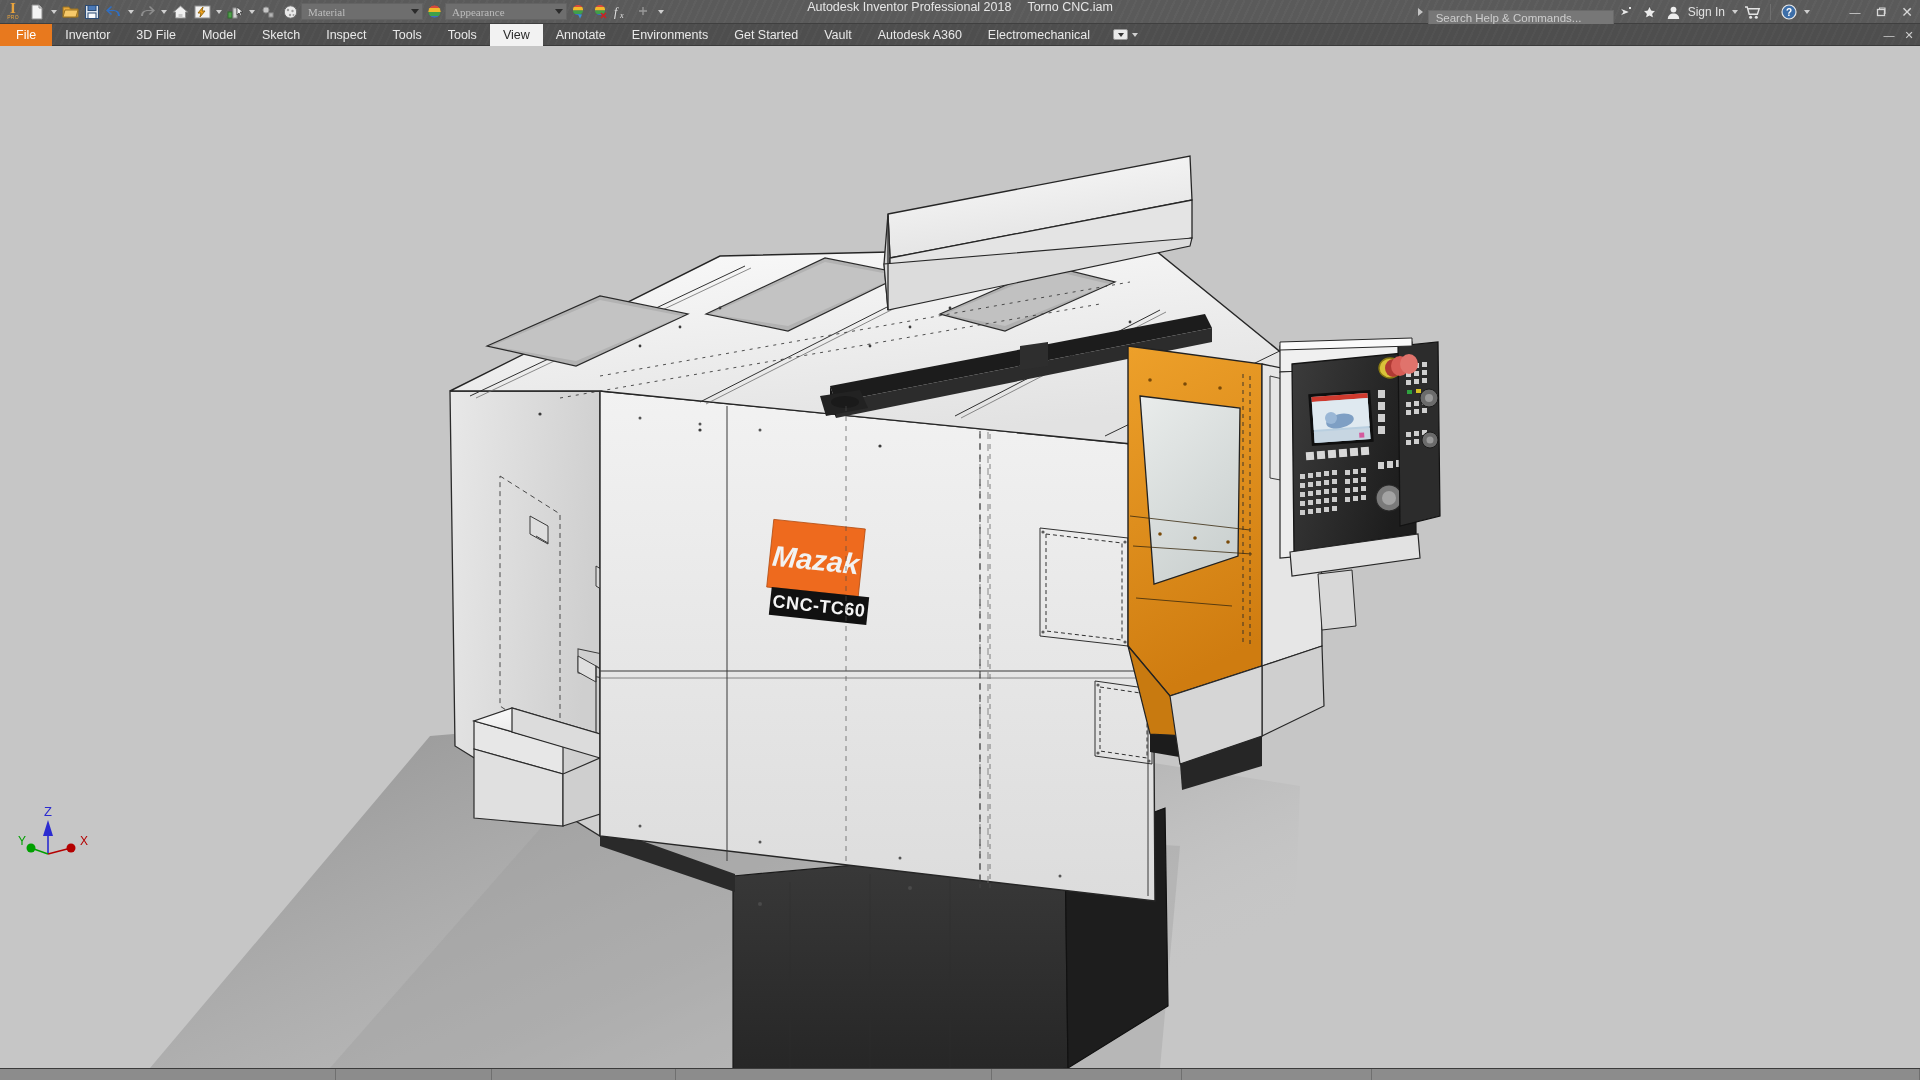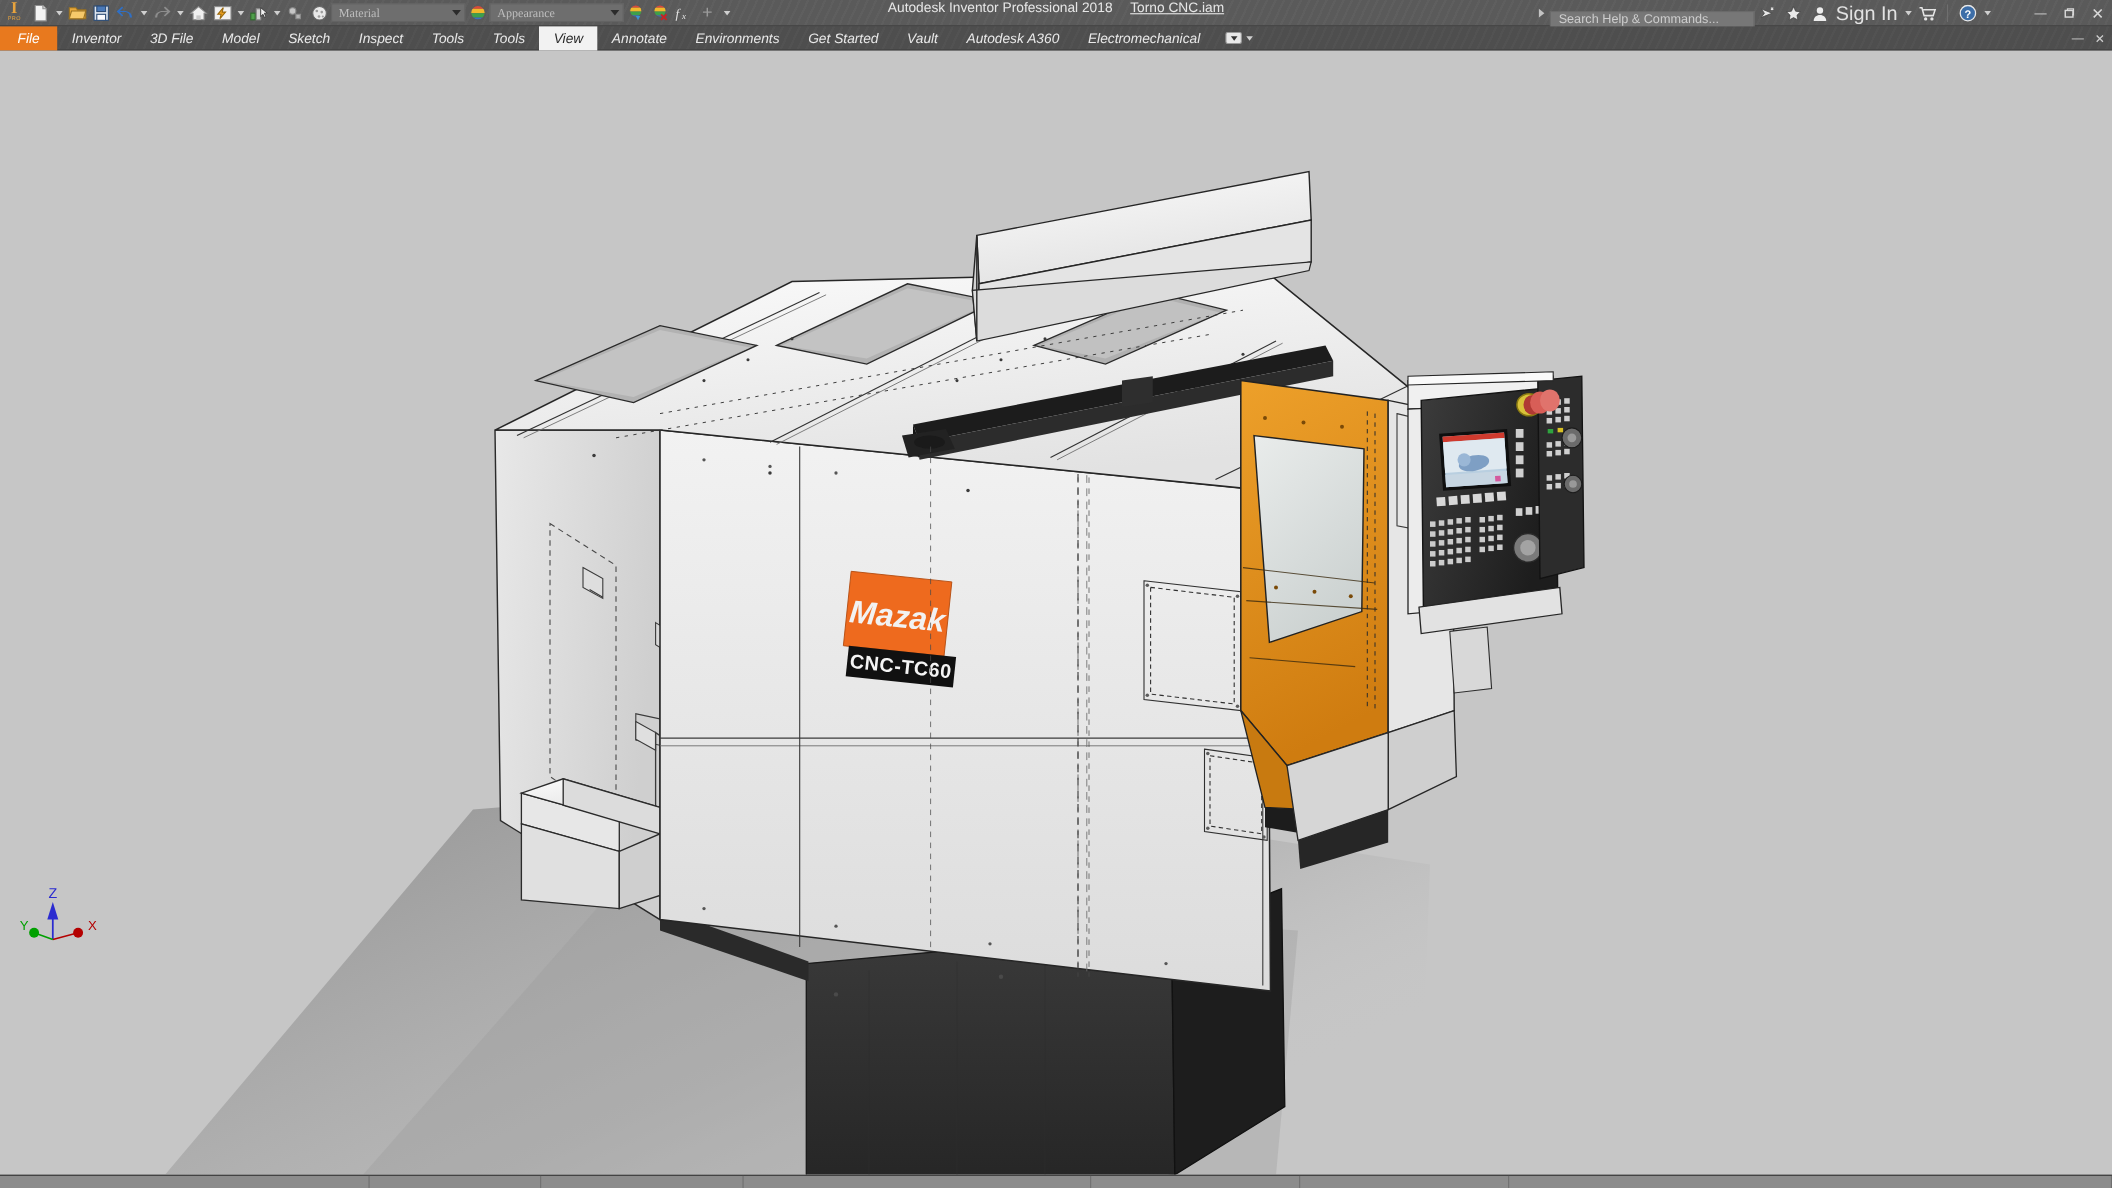--- a/index.html
+++ b/index.html
@@ -48,46 +48,45 @@
     font-family: "Liberation Serif", serif; white-space: nowrap; overflow: hidden;
   }
   .combo .cb-arrow { width:0;height:0;border-left:4px solid transparent;border-right:4px solid transparent;border-top:5px solid #2b2b2b; }
 
   .title-center {
     position: absolute; left: 0; right: 0; top: 0; height: 24px;
     display: flex; justify-content: center; gap: 16px;
     pointer-events: none;
   }
   .title-center .t-prod { color: #e6e6e6; font-size: 12.5px; white-space: nowrap; }
-  .title-center .t-doc  { color: #e6e6e6; font-size: 12.5px; white-space: nowrap; text-decoration: underline; }
+  .title-center .t-doc  { color: #e6e6e6; font-size: 12.5px; white-space: nowrap; }
 
   .tr-zone {
     position: absolute; right: 0; top: 0; height: 24px;
     display: flex; align-items: center; gap: 0;
   }
   .searchbox {
     width: 186px; height: 17px; background: #777777; border: 1px solid #6a6a6a;
     display: flex; align-items: center; padding-left: 7px; flex: none; margin-top: 12px;
   }
   .searchbox span { color: #cdcdcd; font-size: 11.5px; white-space: nowrap; }
   .tr-tri { width: 14px; height: 24px; display: flex; align-items: center; justify-content: center; }
   .tr-tri::after { content:""; width:0;height:0;border-top:4px solid transparent;border-bottom:4px solid transparent;border-left:5px solid #c3c3c3; }
   .ticon { width: 24px; height: 24px; display:flex; align-items:center; justify-content:center; flex:none; }
-  .signin { color: #e2e2e2; font-size: 18px; padding: 0 4px 0 2px; white-space: nowrap; }
+  .signin { color: #e2e2e2; font-size: 12px; padding: 0 4px 0 2px; white-space: nowrap; }
   .sep-line { width:1px; height:16px; background:#6f6f6f; margin:0 6px; flex:none; }
   .wctl { width: 26px; height: 24px; display:flex; align-items:center; justify-content:center; flex:none; color:#d8d8d8; }
 
   
   .ribbonbar {
     position: absolute; left: 0; top: 24px; width: 1920px; height: 22px;
     background: #4e4e4e;
     background-image: repeating-linear-gradient(115deg, rgba(255,255,255,0.022) 0 2px, rgba(0,0,0,0) 2px 7px);
     display: flex; align-items: stretch;
     border-bottom: 1px solid #3a3a3a;
-    font-style: italic;
   }
   .tab {
     display: flex; align-items: center; padding: 0 13px;
     color: #e9e9e9; font-size: 12.5px; white-space: nowrap; height: 22px;
   }
   .tab.file { background: #e8791e; color: #ffffff; padding: 0 16px; }
   .tab.active { background: #f2f2f2; color: #2a2a2a; }
   .tab-dd {
     display:flex; align-items:center; gap:4px; padding: 0 10px;
   }

